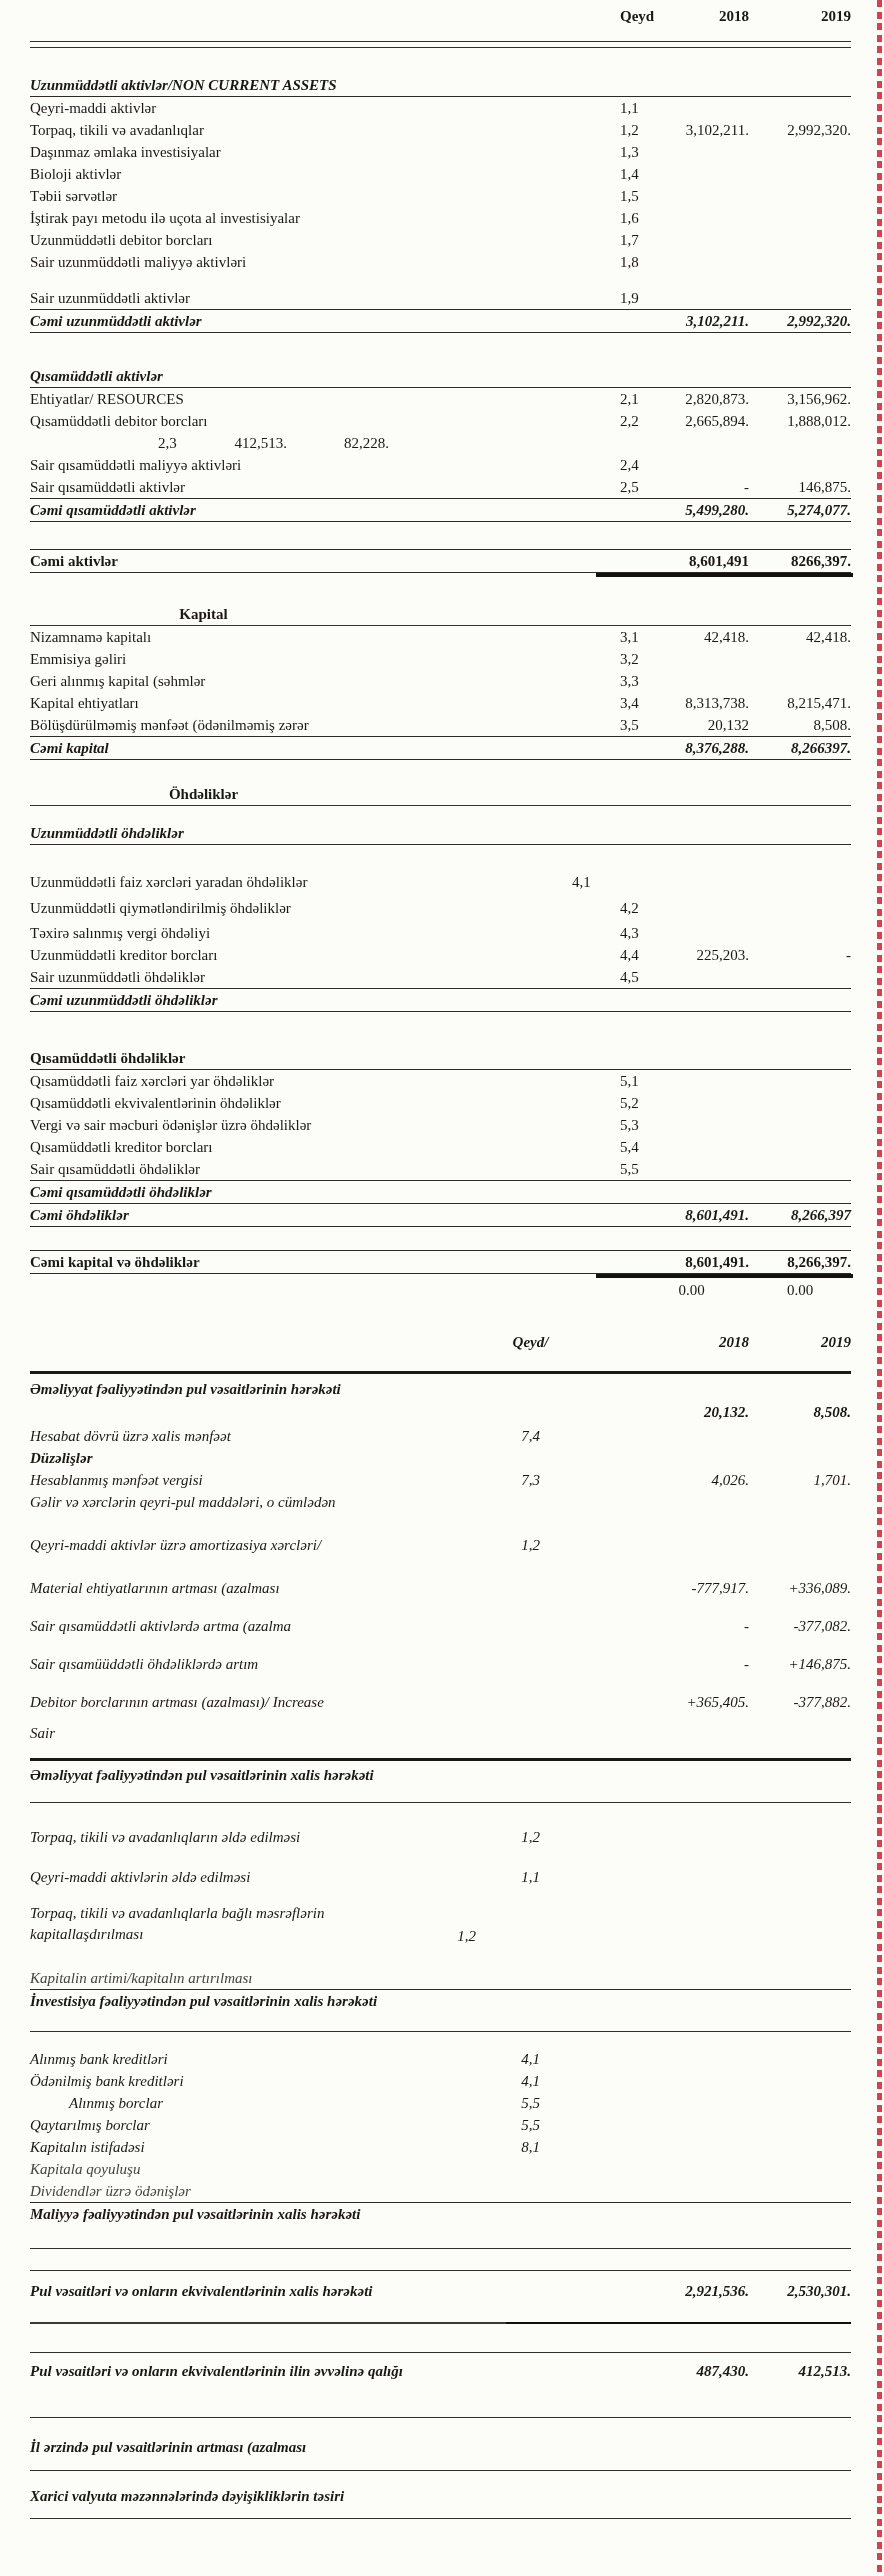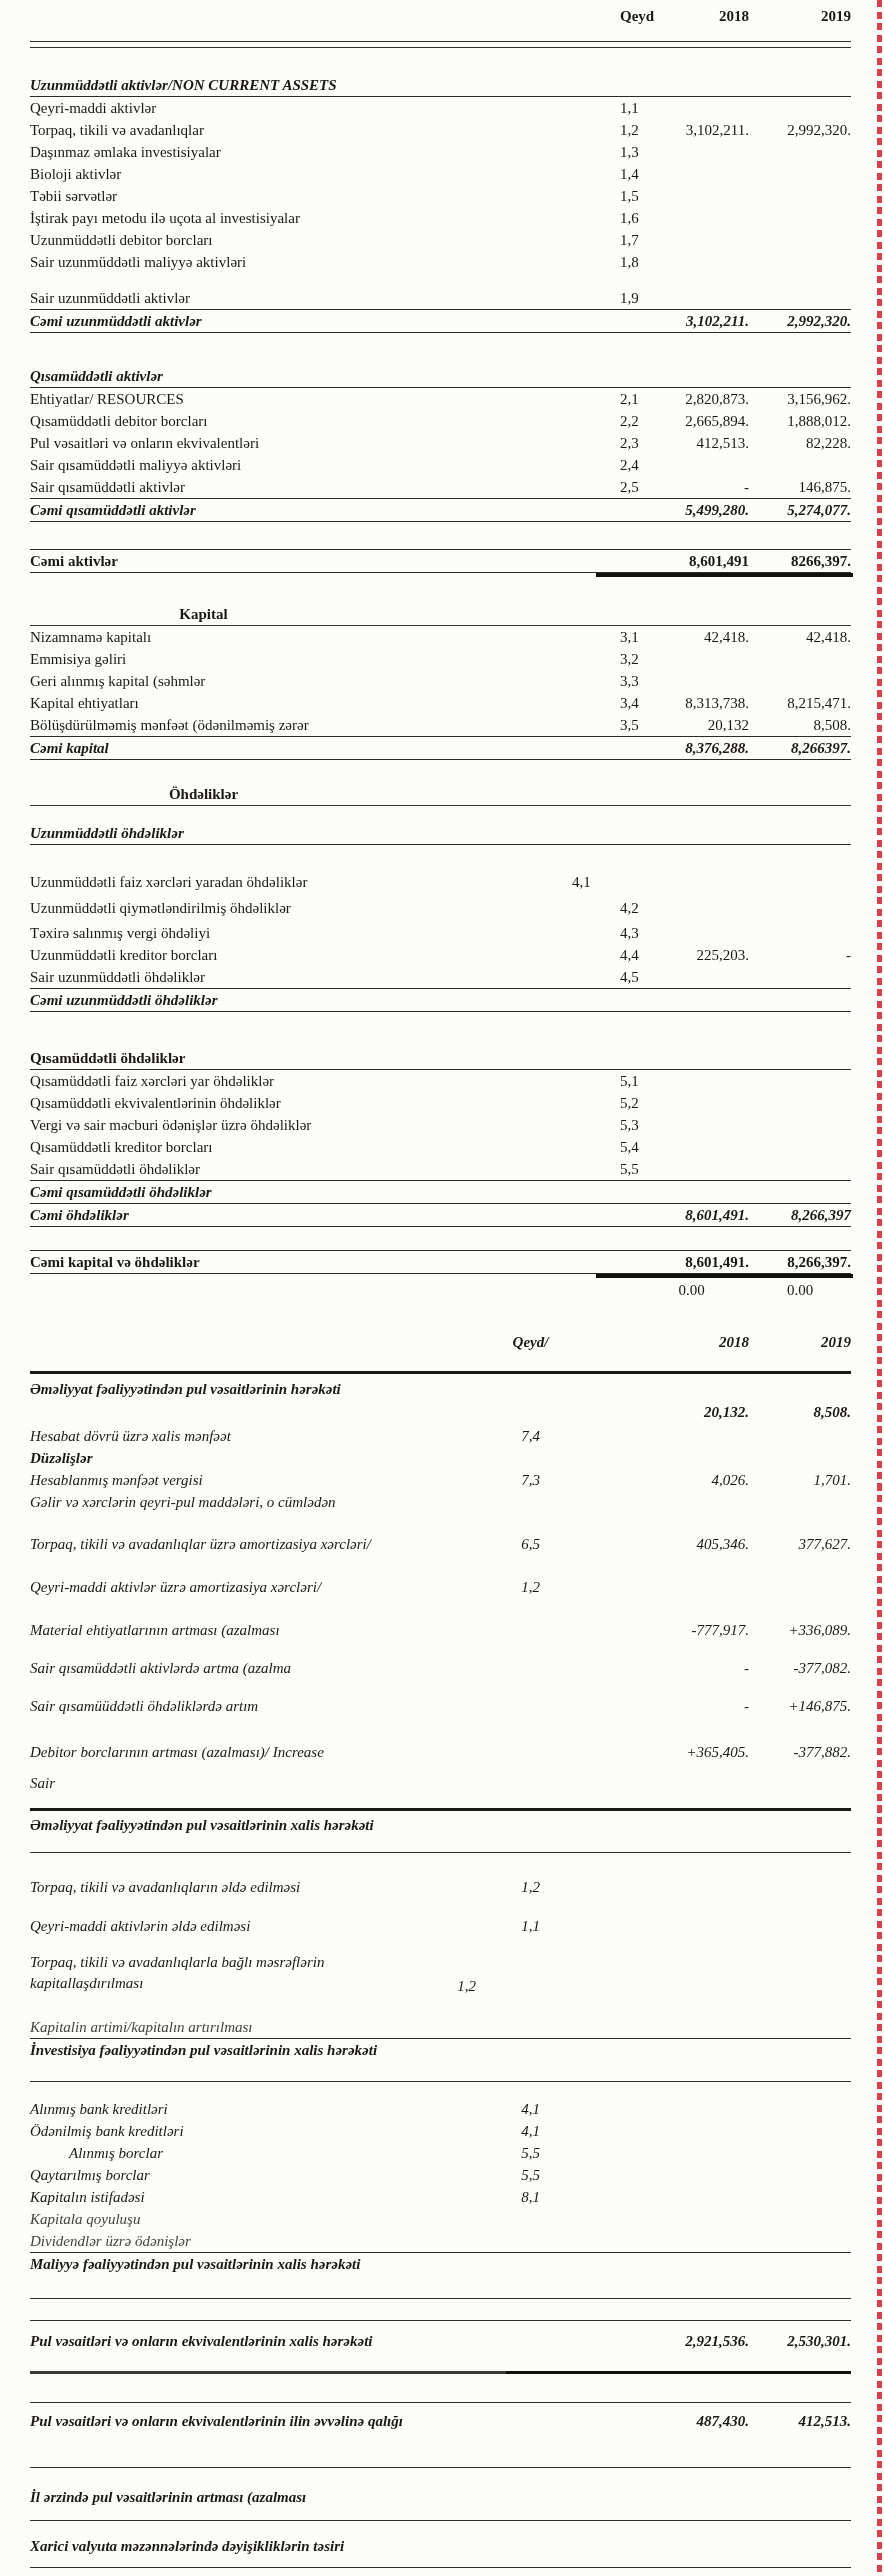--- a/index.html
+++ b/index.html
@@ -131,21 +131,20 @@
           <span class="v18">2,820,873.</span>
           <span class="v19">3,156,962.</span>
         </div>
         <div class="r ">
           <span class="lab">Qısamüddətli debitor borcları</span>
           <span class="q">2,2</span>
           <span class="v18">2,665,894.</span>
           <span class="v19">1,888,012.</span>
         </div>
         <div class="r ">
-          <span class="lab">Pul vəsaitləri və onların ekvivalentləri</span>
           <span class="q">2,3</span>
           <span class="v18">412,513.</span>
           <span class="v19">82,228.</span>
         </div>
         <div class="r ">
           <span class="lab">Sair qısamüddətli maliyyə aktivləri</span>
           <span class="q">2,4</span>
           <span class="v18"></span>
           <span class="v19"></span>
         </div>
@@ -355,26 +354,20 @@
           <span class="q">7,3</span>
           <span class="v18">4,026.</span>
           <span class="v19">1,701.</span>
         </div>
         <div class="r ">
           <span class="lab">Gəlir və xərclərin qeyri-pul maddələri, o cümlədən</span>
           <span class="q"></span>
           <span class="v18"></span>
           <span class="v19"></span>
         </div>
-        <div class="r " style="margin-top: 19.5px;">
-          <span class="lab">Torpaq, tikili və avadanlıqlar üzrə amortizasiya xərcləri/</span>
-          <span class="q">6,5</span>
-          <span class="v18">405,346.</span>
-          <span class="v19">377,627.</span>
-        </div>
         <div class="r " style="margin-top: 21px;">
           <span class="lab">Qeyri-maddi aktivlər üzrə amortizasiya xərcləri/</span>
           <span class="q">1,2</span>
           <span class="v18"></span>
           <span class="v19"></span>
         </div>
         <div class="r " style="margin-top: 21px;">
           <span class="lab">Material ehtiyatlarının artması (azalması</span>
           <span class="q"></span>
           <span class="v18">-777,917.</span>
@@ -385,21 +378,21 @@
           <span class="q"></span>
           <span class="v18">-</span>
           <span class="v19">-377,082.</span>
         </div>
         <div class="r " style="margin-top: 16px;">
           <span class="lab">Sair qısamüüddətli öhdəliklərdə artım</span>
           <span class="q"></span>
           <span class="v18">-</span>
           <span class="v19">+146,875.</span>
         </div>
-        <div class="r " style="margin-top: 24px;">
+        <div class="r " style="margin-top: 16px;">
           <span class="lab">Debitor borclarının artması (azalması)/ Increase</span>
           <span class="q"></span>
           <span class="v18">+365,405.</span>
           <span class="v19">-377,882.</span>
         </div>
         <div class="r " style="margin-top: 8.8px;">
           <span class="lab">Sair</span>
           <span class="q"></span>
           <span class="v18"></span>
           <span class="v19"></span>

